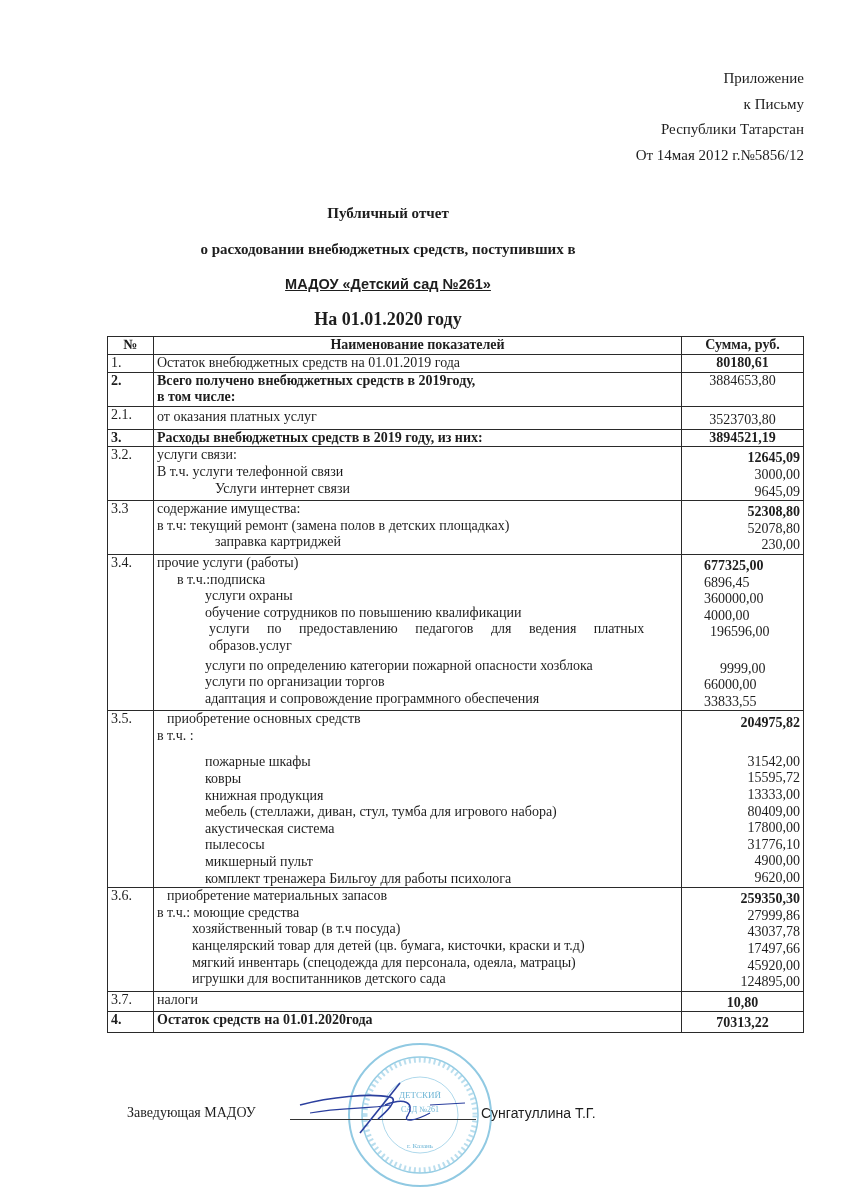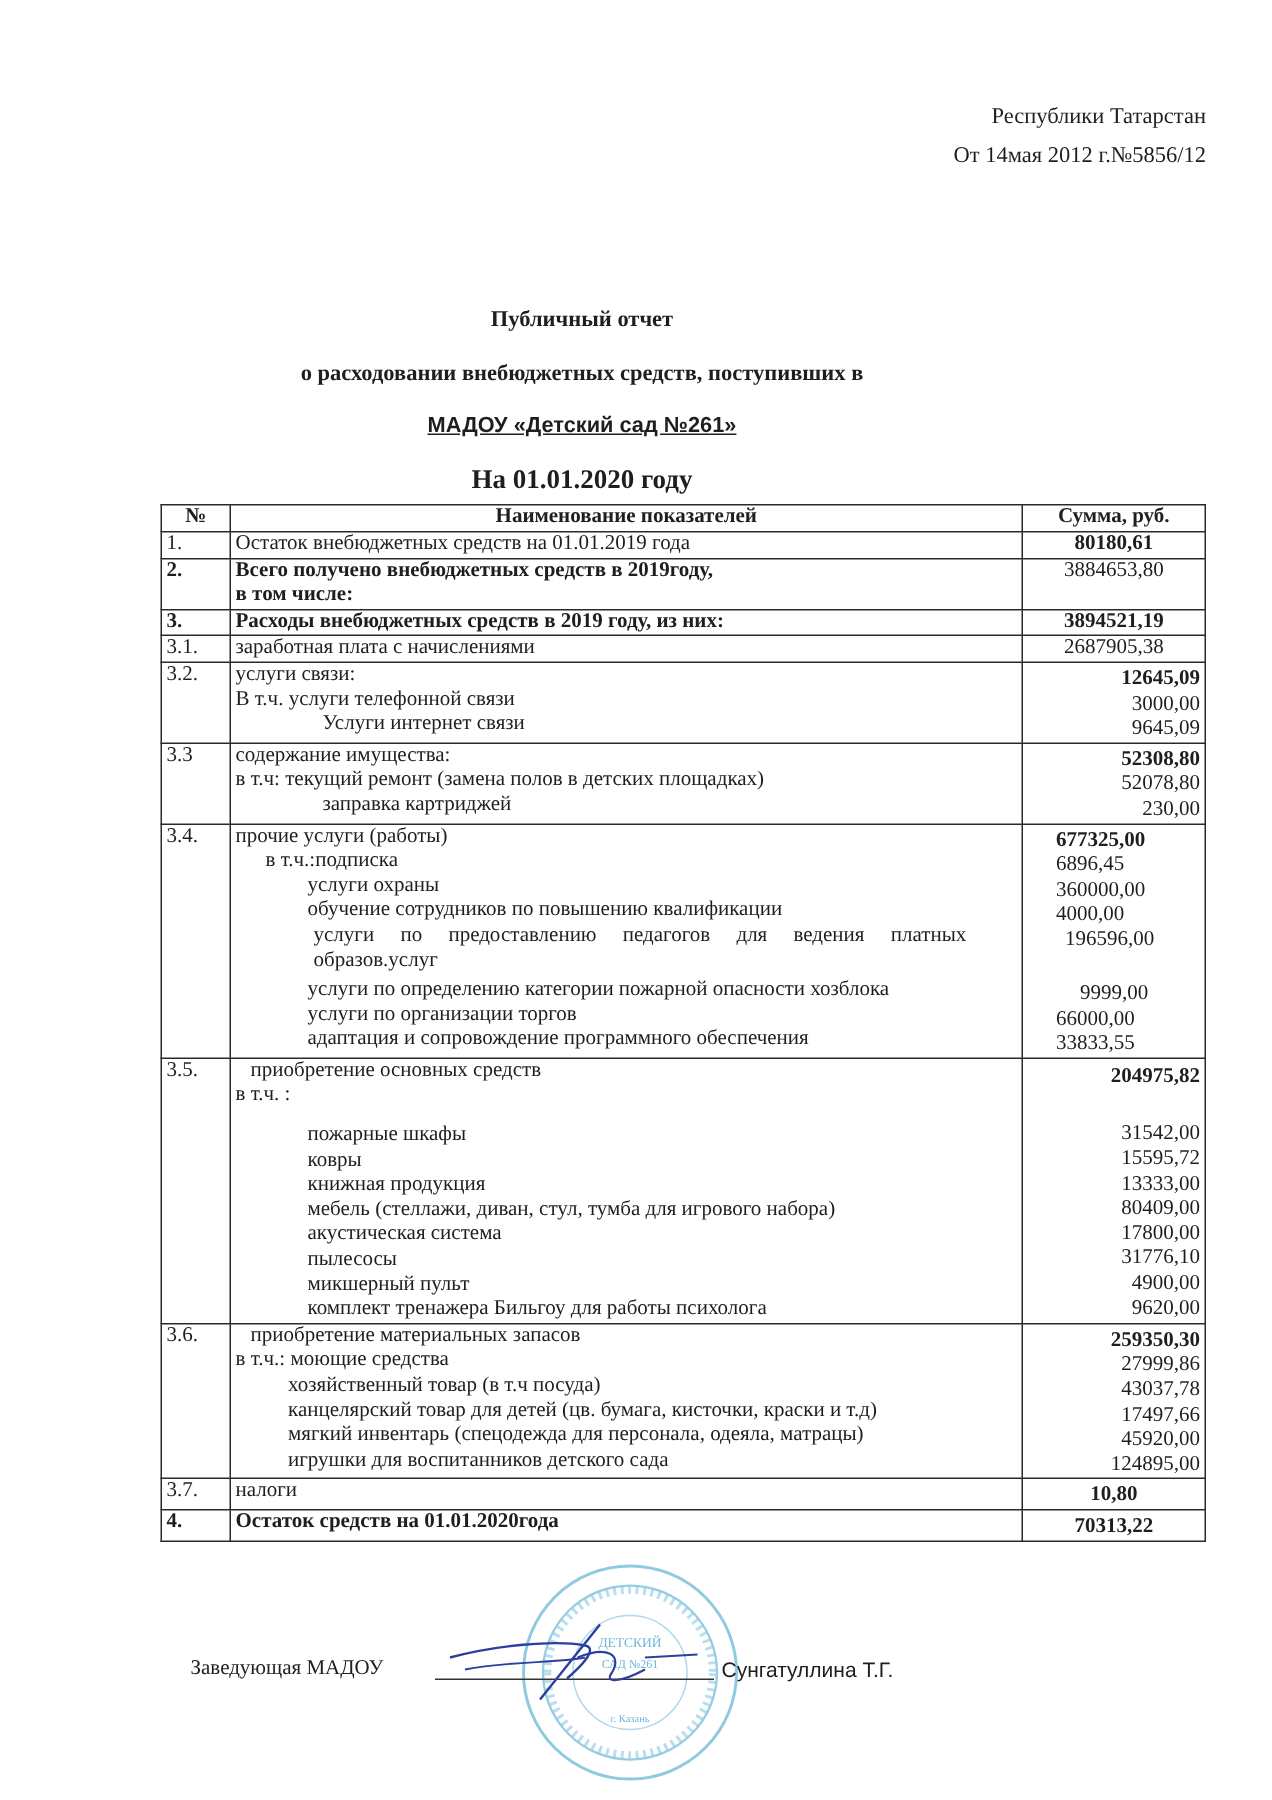--- a/index.html
+++ b/index.html
@@ -34,20 +34,22 @@
   .sig-left { position: absolute; left: 127px; top: 1105px; font-family: Liberation Serif, serif; font-size: 14px; }
   .sig-right { position: absolute; left: 481px; top: 1105px; font-family: "Liberation Sans", sans-serif; font-size: 14px; }
   .sig-line { position: absolute; left: 290px; top: 1119px; width: 186px; height: 1px; background: #333; }
   .stamp { position: absolute; left: 345px; top: 1040px; width: 150px; height: 150px; }
   .signature { position: absolute; left: 290px; top: 1075px; width: 200px; height: 70px; }
 </style>
 </head>
 <body>
 
 <div class="header-block">
+  <div>Приложение</div>
+  <div>к  Письму</div>
   <div>Республики Татарстан</div>
   <div>От 14мая 2012 г.№5856/12</div>
 </div>
 
 <div class="title-block t1">Публичный отчет</div>
 <div class="title-block t2">о  расходовании внебюджетных средств, поступивших в</div>
 <div class="title-block t3">МАДОУ «Детский сад №261»</div>
 <div class="title-block t4">На 01.01.2020 году</div>
 
 <table class="report">
@@ -66,32 +68,32 @@
 
   <tr>
     <td class="num bold">2.</td>
     <td class="bold">
       <span class="line">Всего получено внебюджетных средств в 2019году,</span>
       <span class="line">в том числе:</span>
     </td>
     <td class="sum center">3884653,80</td>
   </tr>
 
+  <tr>
+    <td class="num">2.1.</td>
+    <td style="height:22px;vertical-align:middle">от оказания платных услуг</td>
+    <td class="sum center" style="vertical-align:bottom">3523703,80</td>
+  </tr>
 
   <tr>
     <td class="num bold">3.</td>
     <td class="bold">Расходы внебюджетных средств в 2019 году, из них:</td>
     <td class="sum center bold">3894521,19</td>
   </tr>
 
-  <tr>
-    <td class="num">3.1.</td>
-    <td>заработная плата с начислениями</td>
-    <td class="sum center">2687905,38</td>
-  </tr>
 
   <tr>
     <td class="num">3.2.</td>
     <td>
       <span class="line">услуги связи:</span>
       <span class="line">В т.ч. услуги телефонной связи</span>
       <span class="line ind1">Услуги интернет связи</span>
     </td>
     <td class="sum">
       <span class="line bold" style="padding-top:3px">12645,09</span>

